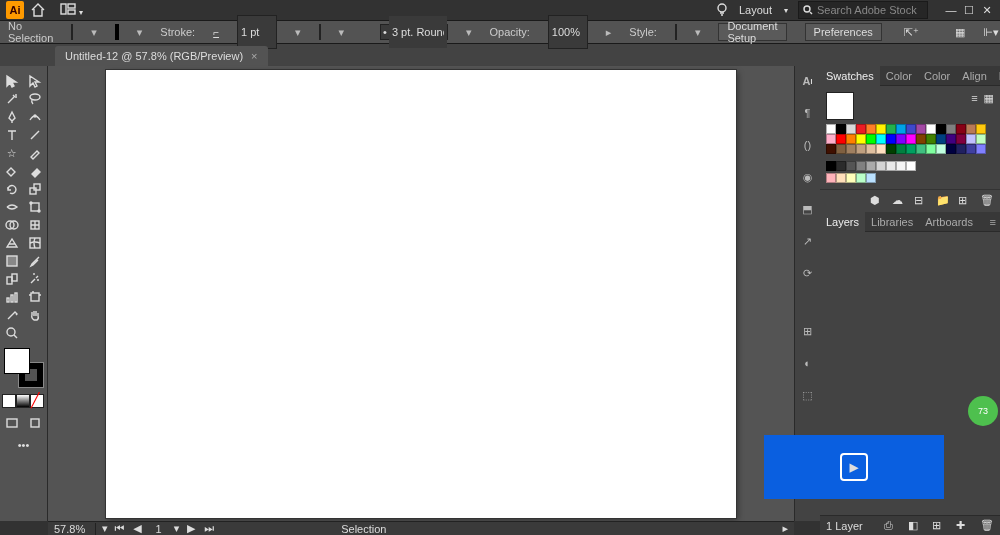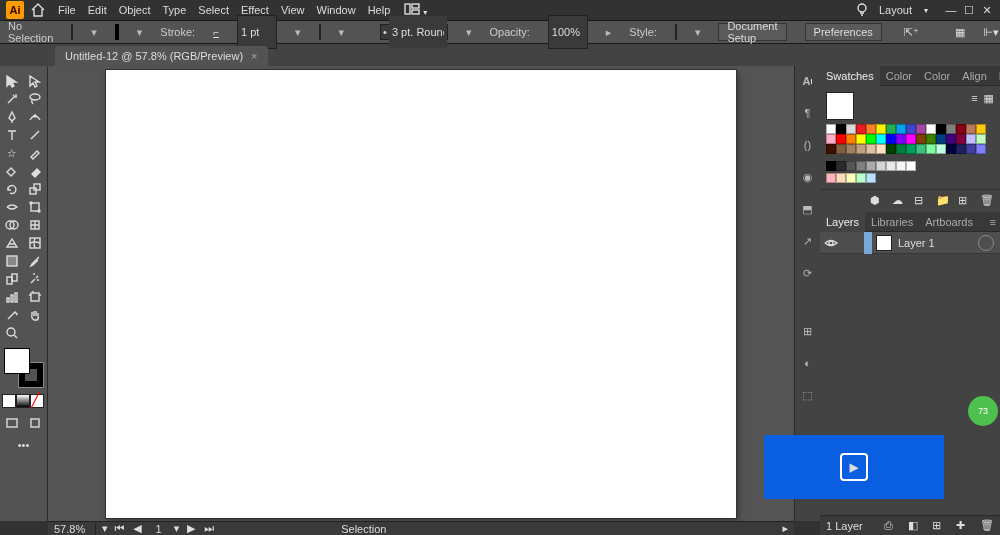--- a/index.html
+++ b/index.html
@@ -86,49 +86,45 @@
 </head>
 <body>
 
 <div class="topbar">
   <div class="ai-logo">Ai</div>
   <div class="home-icon">
     <svg viewBox="0 0 16 16">
         <path d="M2 8 L8 2 L14 8 M4 7 V14 H12 V7"></path>
       </svg>
   </div>
-  <div class="menu">
-    <span>File</span>
-    <span>Edit</span>
-    <span>Object</span>
-    <span>Type</span>
-    <span>Select</span>
-    <span>Effect</span>
-    <span>View</span>
-    <span>Window</span>
-    <span>Help</span>
-  </div>
   <div style="margin-left:8px;">
     <svg width="16" height="12" viewBox="0 0 16 12">
         <rect x="1" y="1" width="5" height="10"></rect>
         <rect x="8" y="1" width="7" height="4"></rect>
         <rect x="8" y="7" width="7" height="4"></rect>
       </svg>
     <span style="font-size:8px;">▾</span>
   </div>
   <div class="topbar-right">
     <div>
       <svg width="14" height="14" viewBox="0 0 14 14">
           <circle cx="7" cy="6" r="4"></circle>
           <path d="M5 11 H9 M6 13 H8"></path>
         </svg>
     </div>
     <div style="display:flex;align-items:center;gap:12px;">
       <span>Layout</span>
         <span style="font-size:8px;">▾</span>
+    </div>
+    <div class="search-stock">
+      <svg width="10" height="10" viewBox="0 0 10 10">
+          <circle cx="4" cy="4" r="3"></circle>
+          <path d="M7 7 L9 9"></path>
+        </svg>
+      <span style="color:#888;">Search Adobe Stock</span>
     </div>
     <div class="win-controls">
       <span>—</span>
       <span>☐</span>
       <span>✕</span>
     </div>
   </div>
 </div>
 
 <div class="controlbar">
@@ -509,35 +505,20 @@
       <span class="ic">⊞</span>
       <span class="ic">🗑</span>
     </div>
 
     <div class="panel-tabs">
       <div class="panel-tab active">Layers</div>
       <div class="panel-tab">Libraries</div>
       <div class="panel-tab">Artboards</div>
       <div class="panel-menu">≡</div>
     </div>
-    <div class="layers-body">
-      <div class="layer-row">
-        <div class="layer-eye">
-          <svg width="14" height="10" viewBox="0 0 14 10">
-              <path d="M1 5 Q7 0 13 5 Q7 10 1 5"></path>
-              <circle cx="7" cy="5" r="2"></circle>
-            </svg>
-        </div>
-        <div class="layer-lock"></div>
-        <div style="width:8px;background:#7aa7d8;height:22px;margin-right:4px;"></div>
-        <div class="layer-thumb"></div>
-        <div class="layer-name">Layer 1</div>
-        <div class="layer-target"></div>
-      </div>
-    </div>
   </div>
 </div>
 
 <div class="layers-footer" style="position:absolute;bottom:0;right:0;width:180px;">
   <span>1 Layer</span>
   <span style="flex:1;"></span>
   <span class="ic">⎙</span>
   <span class="ic">◧</span>
   <span class="ic">⊞</span>
   <span class="ic">✚</span>

